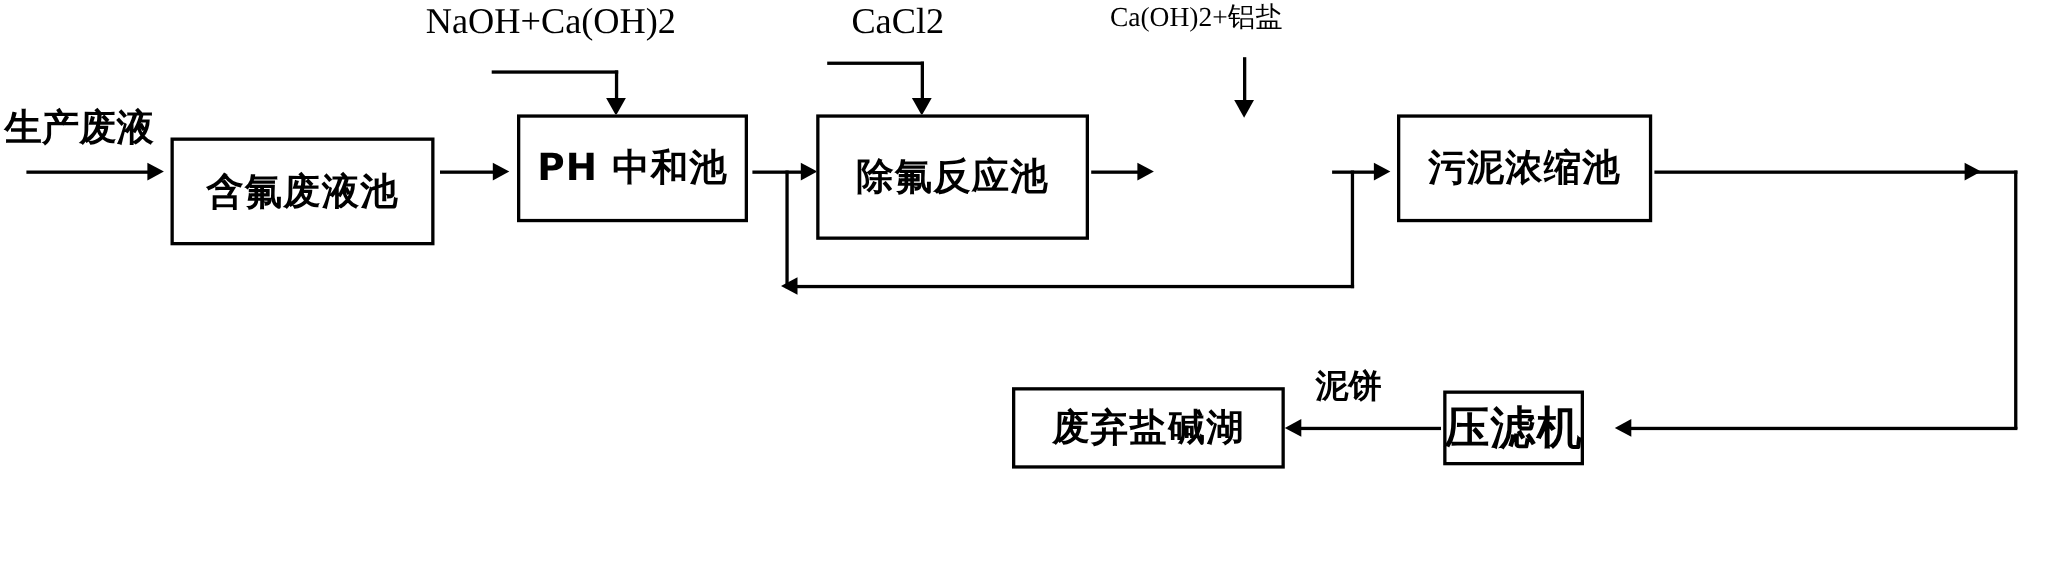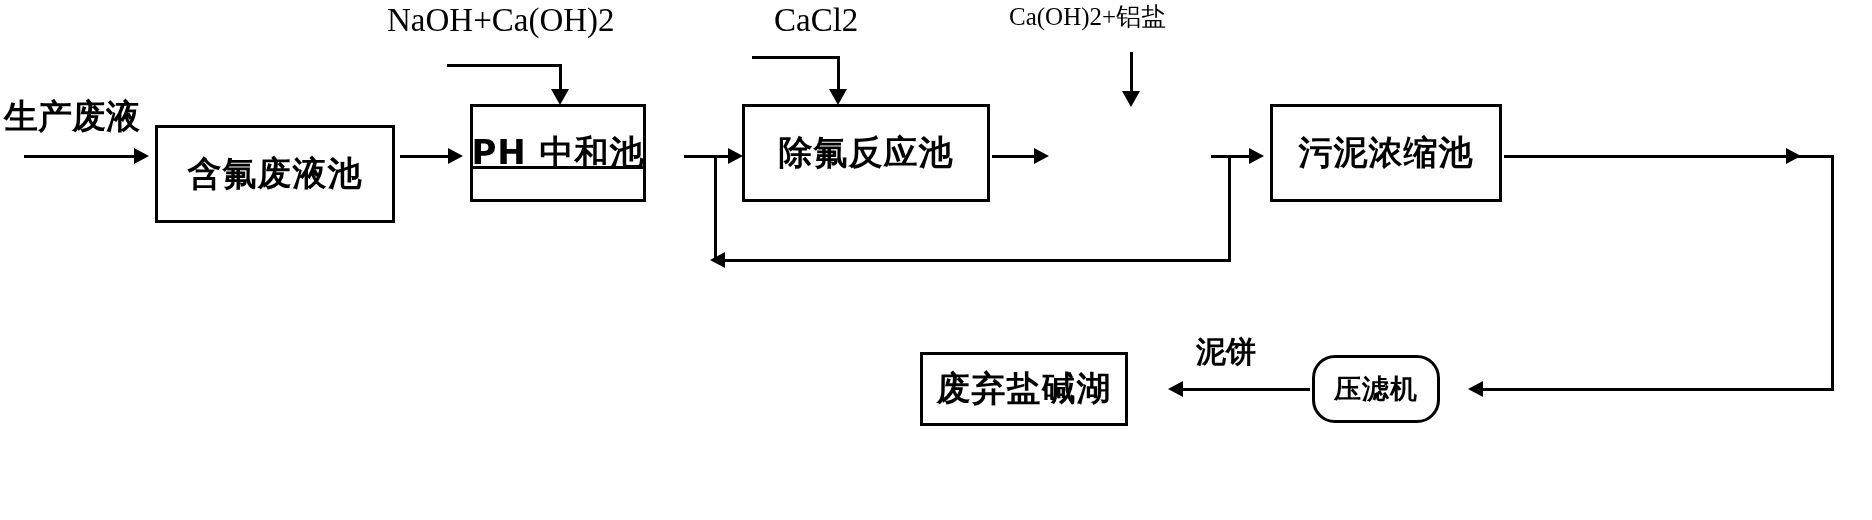--- a/index.html
+++ b/index.html
@@ -98,48 +98,48 @@
 
   <div class="label cjkbold" style="left:4px; top:99px; font-size:34px;">生产废液</div>
   <div class="hline" style="left:24px; top:155px; width:112px;"></div>
   <div class="arrow-r" style="left:134px; top:148px;"></div>
 
   <div class="box cjk" style="left:155px; top:104px; width:240px; height:98px; font-size:34px;margin-top:21px;">含氟废液池</div>
 
   <div class="hline" style="left:400px; top:155px; width:50px;"></div>
   <div class="arrow-r" style="left:448px; top:148px;"></div>
 
-  <div class="box cjk" style="left:470px; top:104px; width:176px; height:98px; font-size:34px;text-decoration:underline;">PH 中和池</div>
+  <div class="box cjk" style="left:470px; top:104px; width:210px; height:98px; font-size:34px;">PH 中和池</div>
 
   <div class="hline" style="left:684px; top:155px; width:48px;"></div>
   <div class="arrow-r" style="left:728px; top:148px;"></div>
   <div class="vline" style="left:714px; top:155px; height:107px;"></div>
 
-  <div class="box cjk" style="left:742px; top:104px; width:248px; height:98px; font-size:34px;">除氟反应池</div>
+  <div class="box cjk" style="left:742px; top:104px; width:248px; height:114px; font-size:34px;">除氟反应池</div>
 
   <div class="hline" style="left:992px; top:155px; width:44px;"></div>
   <div class="arrow-r" style="left:1034px; top:148px;"></div>
 
 
   <div class="hline" style="left:1211px; top:155px; width:44px;"></div>
   <div class="arrow-r" style="left:1249px; top:148px;"></div>
   <div class="vline" style="left:1228px; top:155px; height:107px;"></div>
 
   <div class="hline" style="left:722px; top:259px; width:509px;"></div>
   <div class="arrow-l" style="left:710px; top:252px;"></div>
 
   <div class="box cjk" style="left:1270px; top:104px; width:232px; height:98px; font-size:34px;text-align:center;">污泥浓缩池</div>
 
   <div class="hline" style="left:1504px; top:155px; width:330px;"></div>
   <div class="arrow-r" style="left:1786px; top:148px;"></div>
   <div class="vline" style="left:1831px; top:155px; height:235px;"></div>
   <div class="hline" style="left:1478px; top:388px; width:356px;"></div>
   <div class="arrow-l" style="left:1468px; top:381px;"></div>
 
-  <div class="box cjk" style="left:1312px; top:355px; width:128px; height:68px; font-size:27px;border-radius:23px;">压滤机</div>
+  <div class="box cjk" style="left:1312px; top:355px; width:128px; height:68px; font-size:41px;">压滤机</div>
 
   <div class="label cjkbold" style="left:1196px; top:337px; font-size:30px;">泥饼</div>
   <div class="hline" style="left:1180px; top:388px; width:130px;"></div>
   <div class="arrow-l" style="left:1168px; top:381px;"></div>
 
-  <div class="box cjk" style="left:920px; top:352px; width:208px; height:74px; font-size:34px;">废弃盐碱湖</div>
+  <div class="box cjk" style="left:920px; top:352px; width:248px; height:74px; font-size:34px;">废弃盐碱湖</div>
 
 </div>
 
 </body></html>

